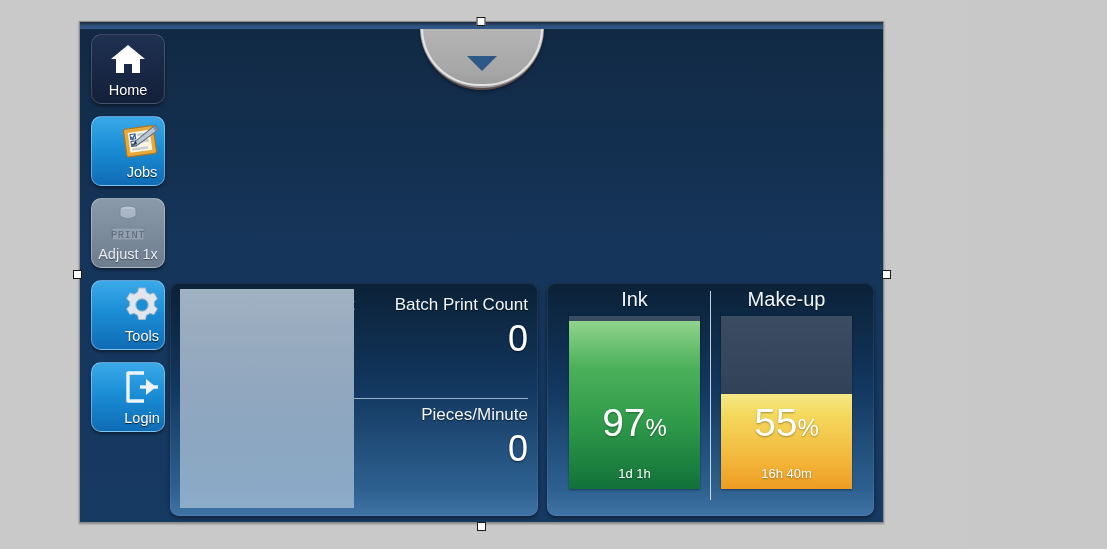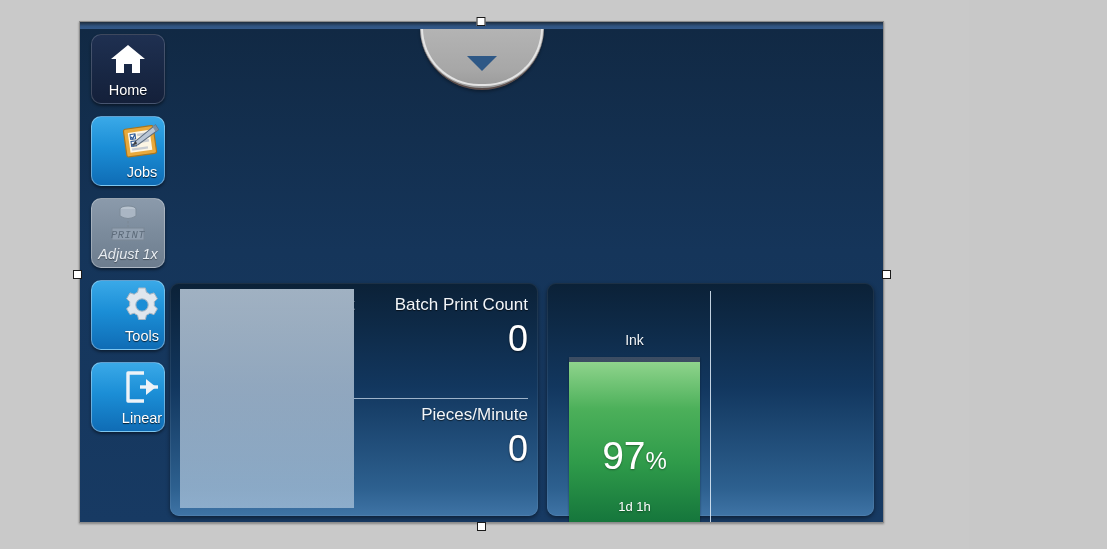--- a/index.html
+++ b/index.html
@@ -138,21 +138,20 @@
     background: linear-gradient(180deg,#1f3051 0%, #182744 55%, #14203a 100%);
   }
   .nav-active {
     background: linear-gradient(180deg,#3aa9e8 0%, #1b8ed6 45%, #0f6cb5 100%);
     border: 1px solid rgba(255,255,255,.35);
     padding-left: 28px;
   }
   .nav-disabled {
     background: linear-gradient(180deg,#8b9aab 0%, #7b8b9c 50%, #6d7d8e 100%);
     border: 1px solid rgba(255,255,255,.3);
-    font-style: italic;
   }
   .nav-disabled .nav-label { color: #e9eef3; text-shadow: 0 1px 1px rgba(0,0,0,.4); }
 
   
   #content {
     position: absolute;
     left: 90px; top: 5px; right: 9px; bottom: 6px;
   }
 
   
@@ -249,27 +248,26 @@
     display: grid;
     grid-template-columns: 1fr 1px 1fr;
   }
   .fluid-col {
     display: flex;
     flex-direction: column;
     align-items: center;
     padding: 0 8px;
   }
   .fluid-title {
-    font-size: 14px;
+    font-size: 20px;
     color: #f2f6fa;
     line-height: 21px;
     text-shadow: 0 1px 1px rgba(0,0,0,.6);
     margin-bottom: 6px;
     white-space: nowrap;
-    margin-top: 41px;
   }
   .fluid-gauge {
     position: relative;
     width: 131px;
     height: 173px;
     background: linear-gradient(180deg,#3c4d63 0%, #2f3f55 55%, #2a3a50 100%);
     overflow: hidden;
     box-shadow: 0 1px 2px rgba(0,0,0,.4);
   }
   .fluid-fill {
@@ -282,21 +280,21 @@
   .fill-makeup {
     background: linear-gradient(180deg,#f6e887 0%, #f4d95c 22%, #f2b63a 70%, #ee9c22 100%);
   }
   .fluid-overlay {
     position: absolute;
     left: 0; right: 0; bottom: 0;
     display: flex;
     flex-direction: column;
     align-items: center;
     justify-content: flex-end;
-    padding-bottom: 14px;
+    padding-bottom: 6px;
   }
   .fluid-pct {
     font-size: 39px;
     color: #ffffff;
     line-height: 42px;
     text-shadow: 0 1px 2px rgba(0,0,0,.35);
     white-space: nowrap;
   }
   .fluid-pct .pct-sign { font-size: 24px; }
   .fluid-time {
@@ -393,21 +391,21 @@
         </div>
 
         <div class="nav-button nav-active">
           <div class="nav-icon">
             <svg width="40" height="36" viewBox="0 0 40 36">
               <path d="M22 4 L6 4 L6 32 L22 32" fill="none" stroke="#eef3f8" stroke-width="3.4" stroke-linejoin="round"></path>
               <line x1="36" y1="18" x2="18" y2="18" stroke="#eef3f8" stroke-width="3.4"></line>
               <path d="M24 10 L34 18 L24 26 Z" fill="#eef3f8"></path>
             </svg>
           </div>
-          <span class="nav-label">Linear</span>
+          <span class="nav-label">Login</span>
         </div>
       </div>
 
       <div id="content">
 
 
         <div id="dashboard">
 
           <div class="panel" id="counters-panel">
             <div id="counters-grid">
@@ -450,20 +448,30 @@
                   <div class="fluid-fill fill-ink" id="ink-fill" style="height: 97%;"></div>
                   <div class="fluid-overlay" style="height: 100%;">
                     <span class="fluid-pct"><span>97</span><span class="pct-sign">%</span></span>
                     <span class="fluid-time">1d 1h</span>
                   </div>
                 </div>
               </div>
 
               <div class="vline-fluids"></div>
 
+              <div class="fluid-col">
+                <span class="fluid-title">Make-up</span>
+                <div class="fluid-gauge">
+                  <div class="fluid-fill fill-makeup" id="makeup-fill" style="height: 55%;"></div>
+                  <div class="fluid-overlay" style="height: 100%;">
+                    <span class="fluid-pct"><span>55</span><span class="pct-sign">%</span></span>
+                    <span class="fluid-time">16h 40m</span>
+                  </div>
+                </div>
+              </div>
 
             </div>
           </div>
 
         </div>
       </div>
 
       <div id="pulldown-tab">
         <div id="pulldown-arrow"></div>
       </div>

